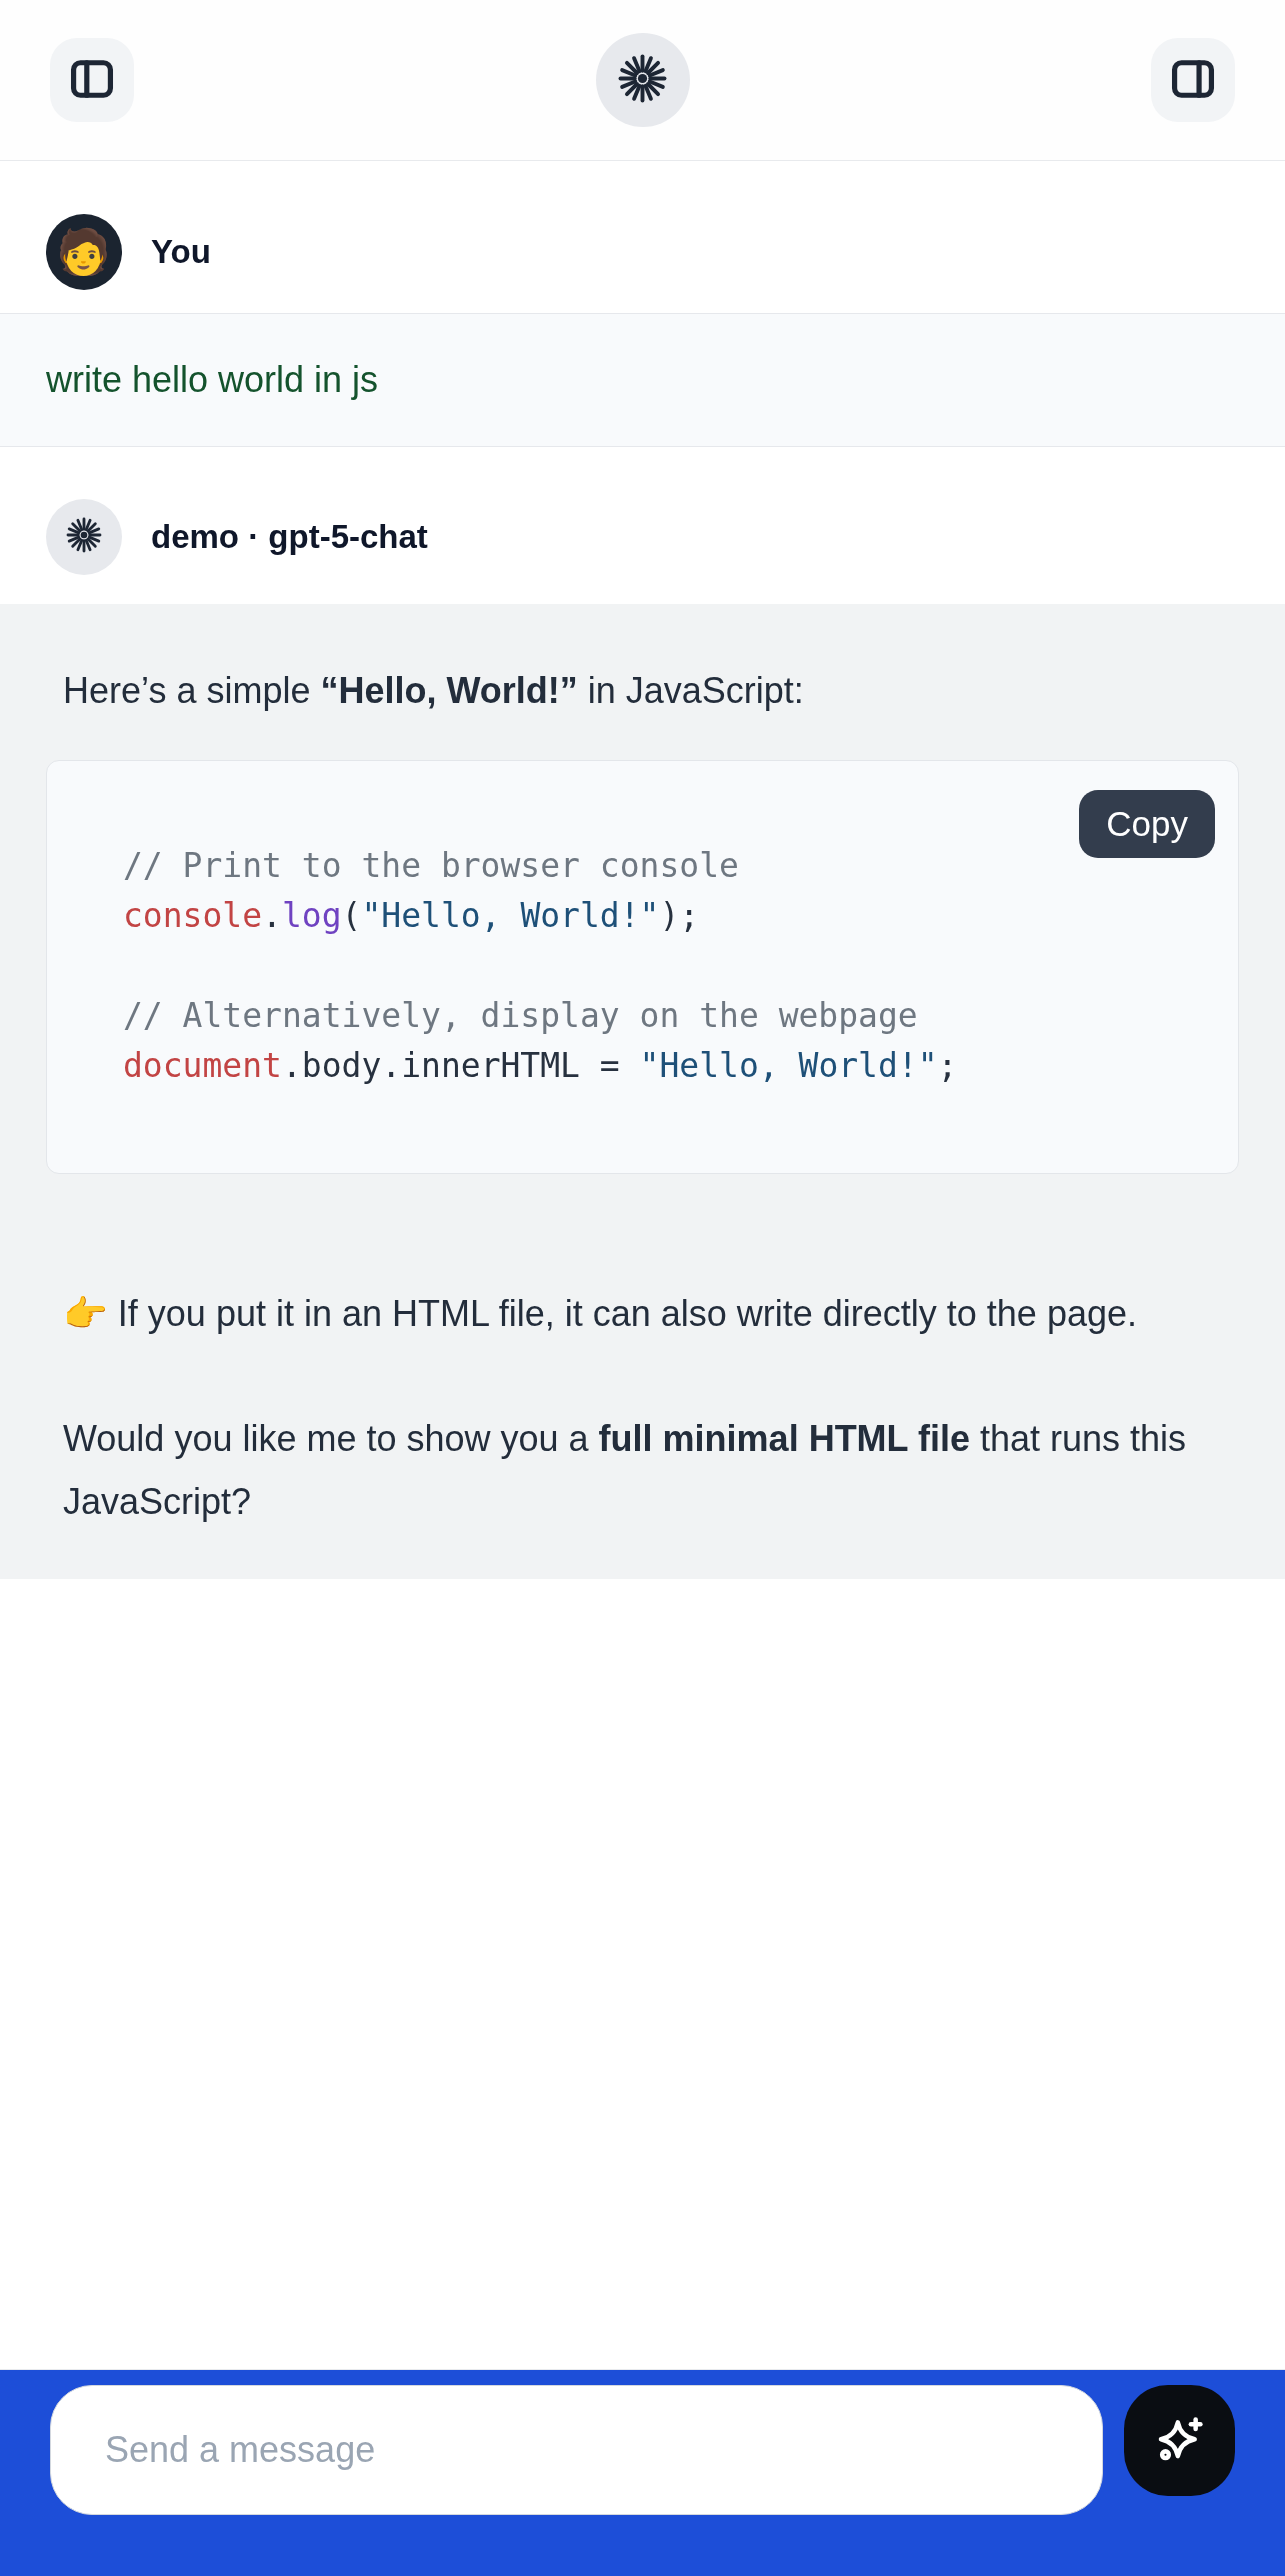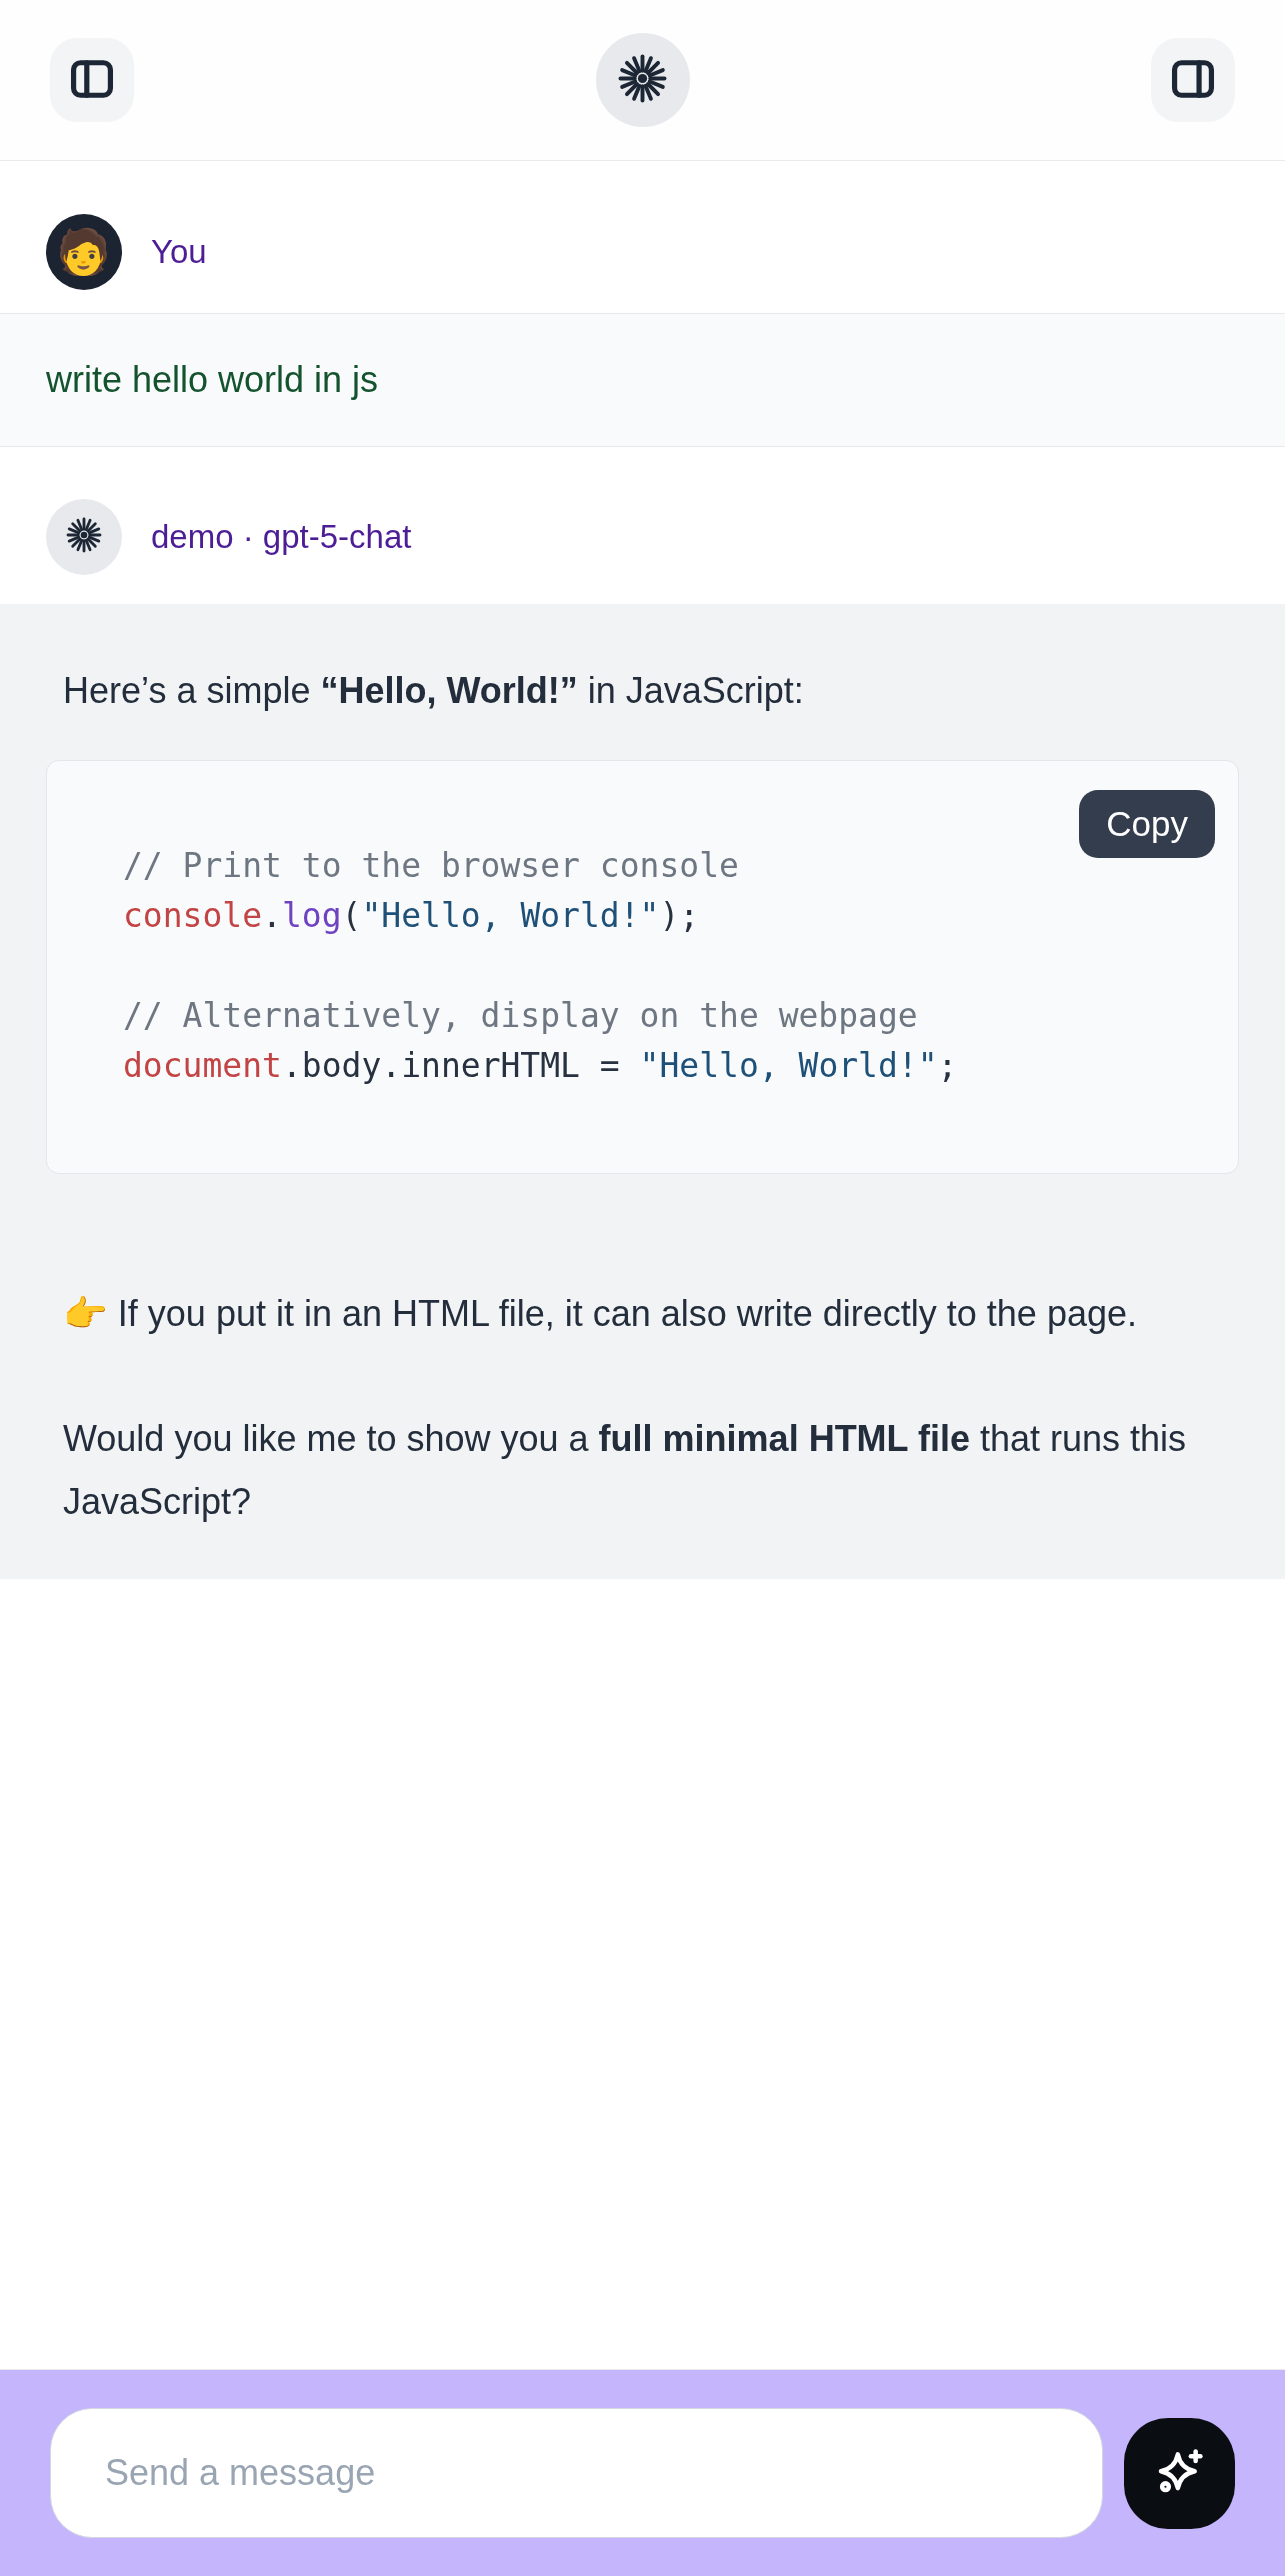--- a/index.html
+++ b/index.html
@@ -36,21 +36,21 @@
     padding: 0 46px; height: 76px; flex: none;
   }
   .msg-head.user { margin-top: 53px; margin-bottom: 23px; }
   .msg-head.assistant { margin-top: 52px; margin-bottom: 29px; }
   .avatar {
     width: 76px; height: 76px; border-radius: 50%;
     display: flex; align-items: center; justify-content: center; flex: none;
   }
   .avatar.user { background: #1b2430; font-size: 44px; line-height: 1; }
   .avatar.assistant { background: #e7e9ed; }
-  .sender { font-size: 33px; font-weight: 400; color: #4c1d95; }
+  .sender { font-size: 33px; font-weight: 700; color: #0f172a; }
 
   
   .user-panel {
     flex: none; background: #f8fafc;
     border-top: 1.9px solid #e6e8ec; border-bottom: 1.9px solid #e6e8ec;
     padding: 42px 46px; font-size: 36px; line-height: 48px; color: #14532d;
   }
 
   
   .assistant-panel {
@@ -76,22 +76,22 @@
   .copy-btn {
     position: absolute; top: 29px; right: 23px;
     background: #333d4d; color: #ffffff; border: none; cursor: pointer;
     font-family: "Liberation Sans", sans-serif;
     font-size: 35px; line-height: 1; padding: 16.3px 27px; border-radius: 19px;
   }
 
   
   .footer {
     margin-top: auto; flex: none; height: 207px;
-    border-top: 1.9px solid #e8eaed; background: #c4b5fd;
-    display: flex; align-items: center; padding: 9px 50px; gap: 21px;
+    border-top: 1.9px solid #e8eaed; background: #1d4ed8;
+    display: flex; align-items: flex-start; padding: 15px 50px; gap: 21px;
   }
   .composer {
     flex: 1; height: 130px;
     border: 1.9px solid #d3d8df; border-radius: 42px; background: #ffffff;
     display: flex; align-items: center; padding: 0 52px;
   }
   .composer input {
     width: 100%; border: none; outline: none; background: transparent;
     font-family: "Liberation Sans", sans-serif; font-size: 36px; color: #232d3b;
   }

